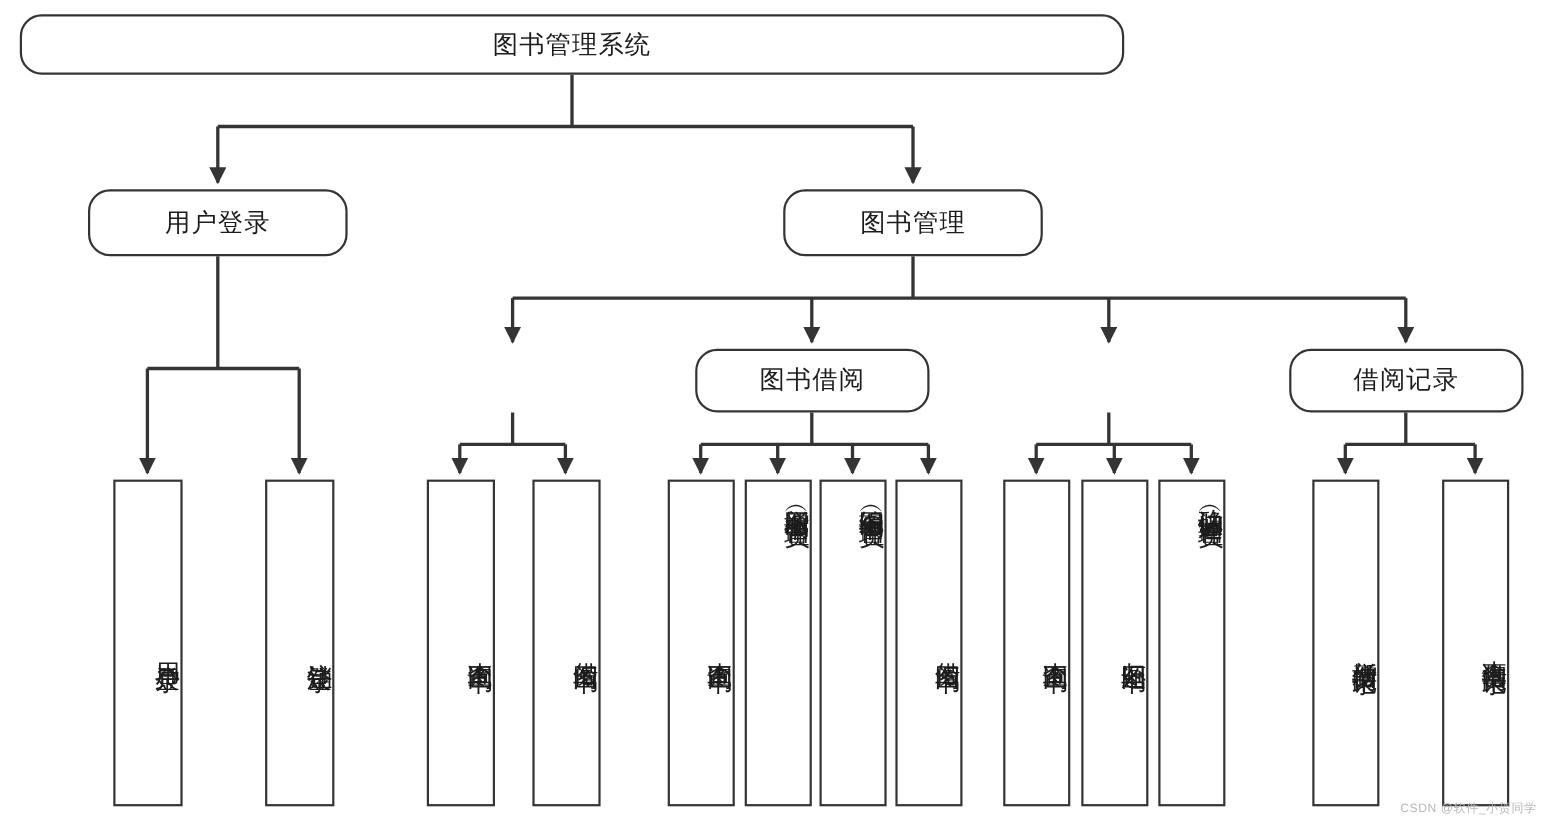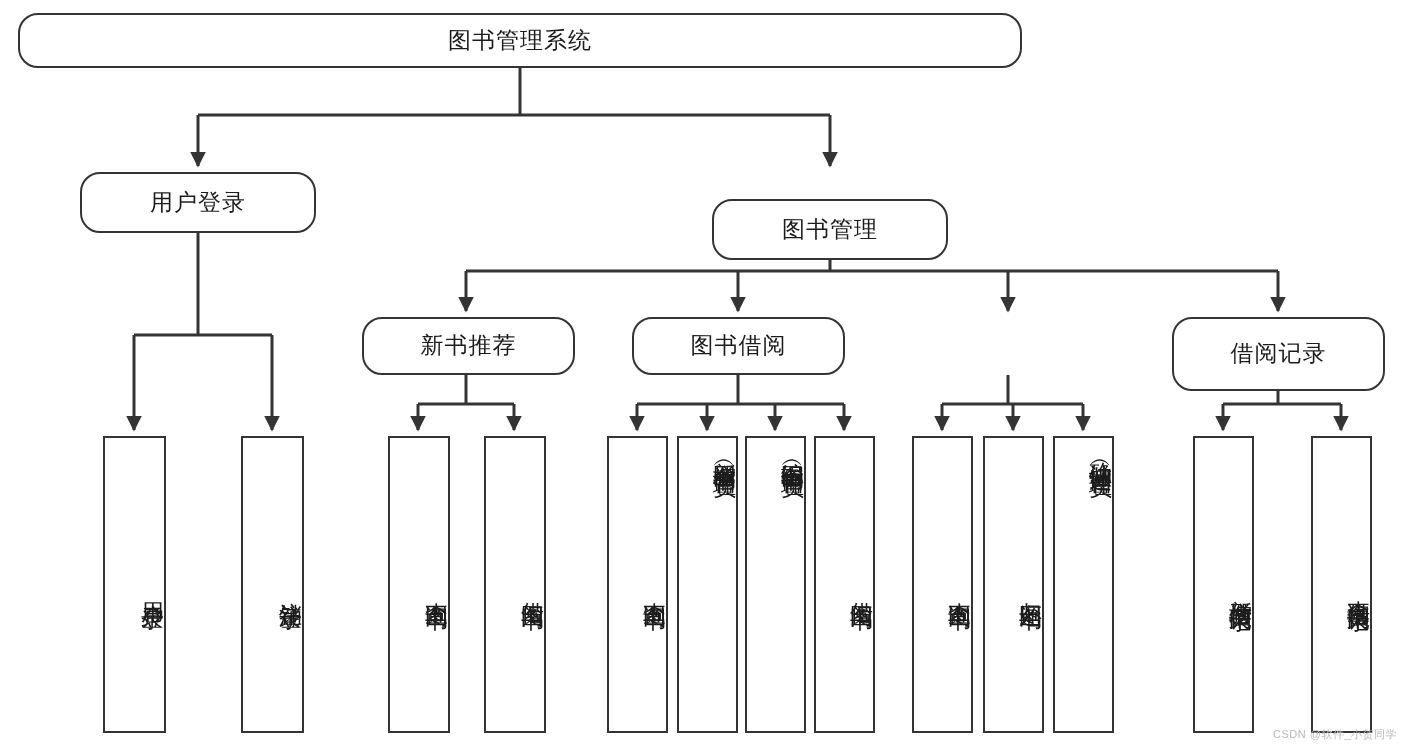--- a/index.html
+++ b/index.html
@@ -121,31 +121,28 @@
     </g>
   </svg>
 
   <div class="node horiz" style="left:18px; top:13px; width:1004px; height:55px;">
     <span class="node-label">图书管理系统</span>
   </div>
 
   <div class="node horiz" style="left:80px; top:172px; width:236px; height:61px;">
     <span class="node-label">用户登录</span>
   </div>
-  <div class="node horiz" style="left:712px; top:172px; width:236px; height:61px;margin-top:27px;">
+  <div class="node horiz" style="left:712px; top:172px; width:236px; height:61px;">
     <span class="node-label">图书管理</span>
   </div>
 
-  <div class="node horiz" style="left:362px; top:317px; width:213px; height:58px;">
-    <span class="node-label">新书推荐</span>
-  </div>
   <div class="node horiz" style="left:632px; top:317px; width:213px; height:58px;">
     <span class="node-label">图书借阅</span>
   </div>
-  <div class="node horiz" style="left:1172px; top:317px; width:213px; height:74px;justify-content:center;">
+  <div class="node horiz" style="left:1172px; top:317px; width:213px; height:58px;justify-content:center;">
     <span class="node-label">借阅记录</span>
   </div>
 
   <div class="node vert" style="left:103px; top:436px; width:63px; height:297px;">
     <span class="node-label">用户登录</span>
   </div>
   <div class="node vert" style="left:241px; top:436px; width:63px; height:297px;">
     <span class="node-label">注销登录</span>
   </div>
 

